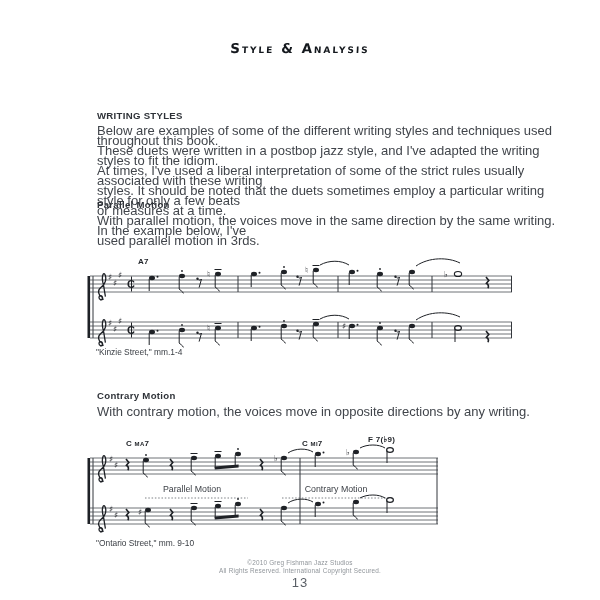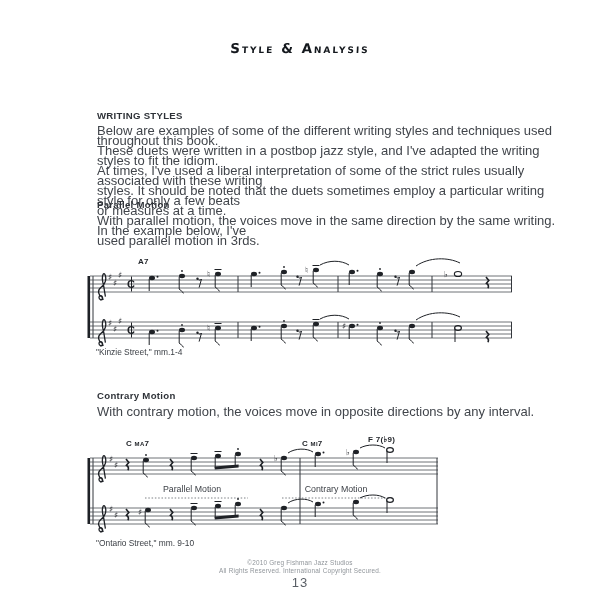--- a/index.html
+++ b/index.html
@@ -187,21 +187,21 @@
 
     <ellipse class="onh" cx="372" cy="78" rx="3.4" ry="2.4"></ellipse>
       <path class="st" d="M369 78.8V92"></path>
     <path class="st" style="stroke-width:1.6" d="M400 81l2.8,3.4 -2.4,2.8q3,1.8 1.6,5"></path>
   </g>
 </svg>
 
 <div class="abs caption" style="left:96px;top:347px;">"Kinzie Street," mm.1-4</div>
 
 <div class="abs h" style="left:97px;top:390px;">Contrary Motion</div>
-<div class="abs p" style="left:97px;top:407px;">With contrary motion, the voices move in opposite directions by any interval.</div>
+<div class="abs p" style="left:97px;top:407px;">With contrary motion, the voices move in opposite directions by any writing.</div>
 
 <svg class="abs" style="left:86px;top:436px;" width="360" height="104" viewBox="0 0 360 104">
   <text class="chord" x="40" y="10">C ma7</text>
   <text class="chord" x="216" y="10">C mi7</text>
   <text class="chord" x="282" y="6">F 7(♭9)</text>
 
   <rect x="1.5" y="22" width="2.6" height="66" fill="#1e2126"></rect>
   <path class="bl" d="M7 22V88"></path>
 
   <g>

